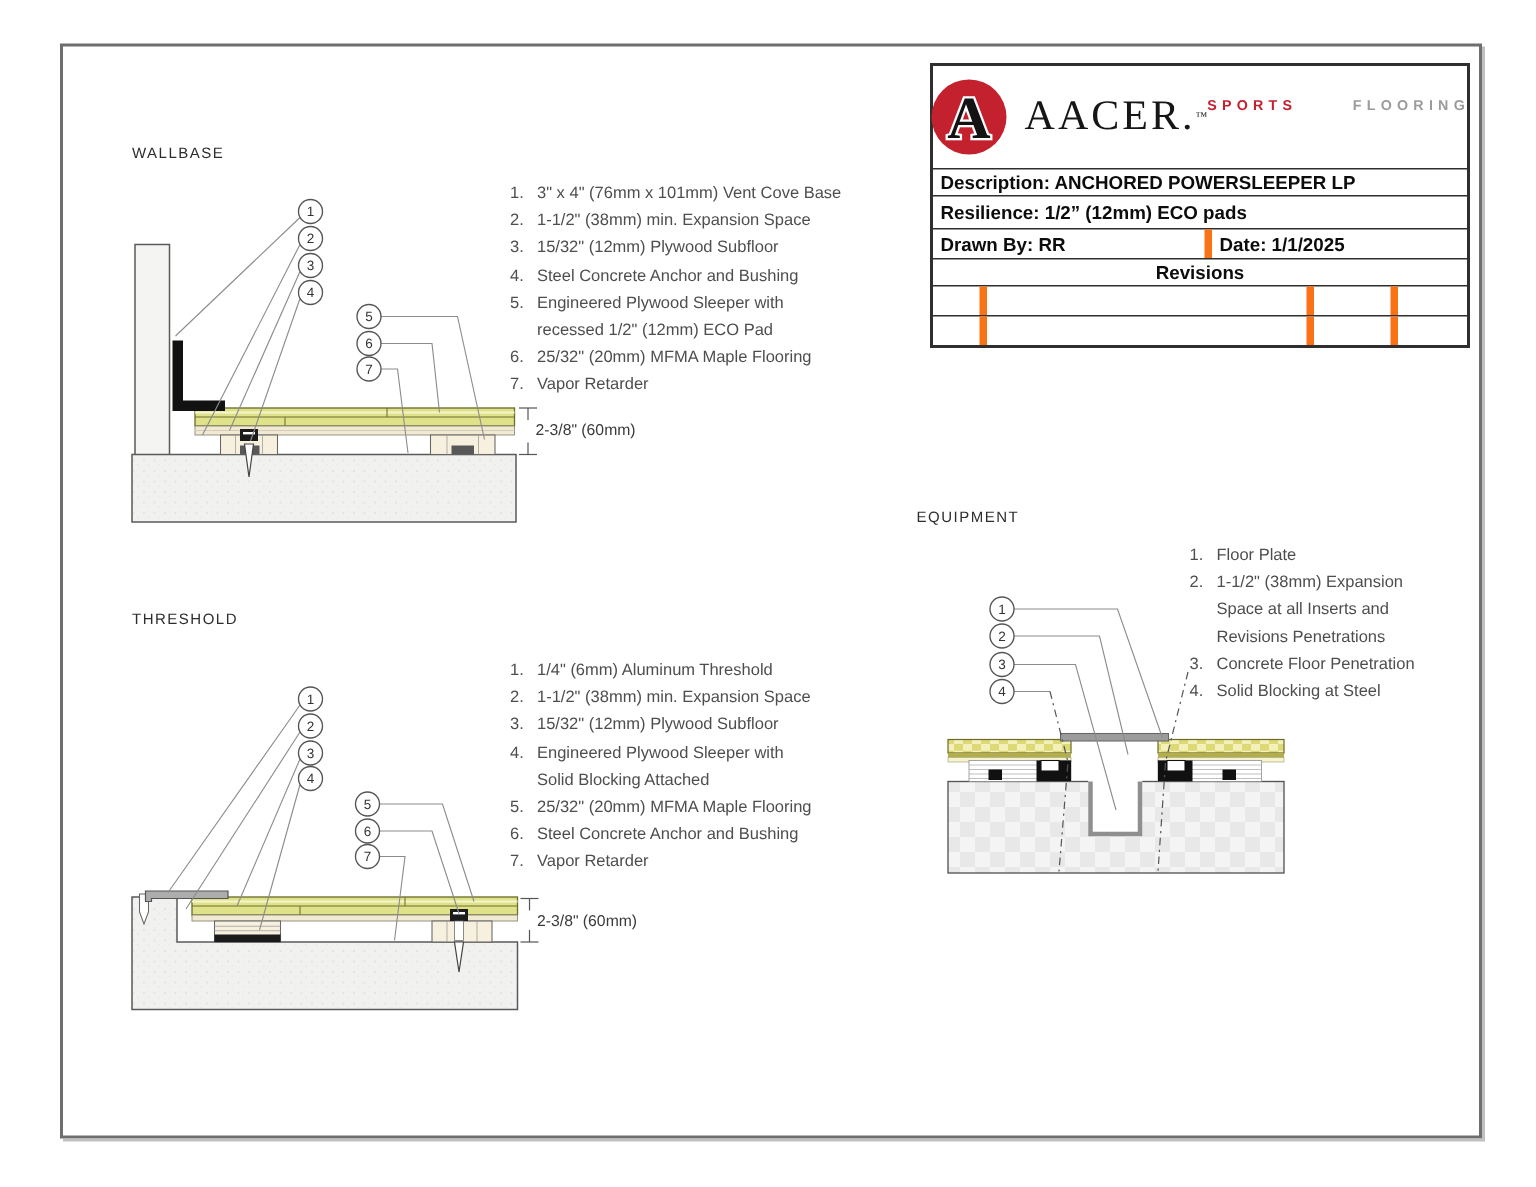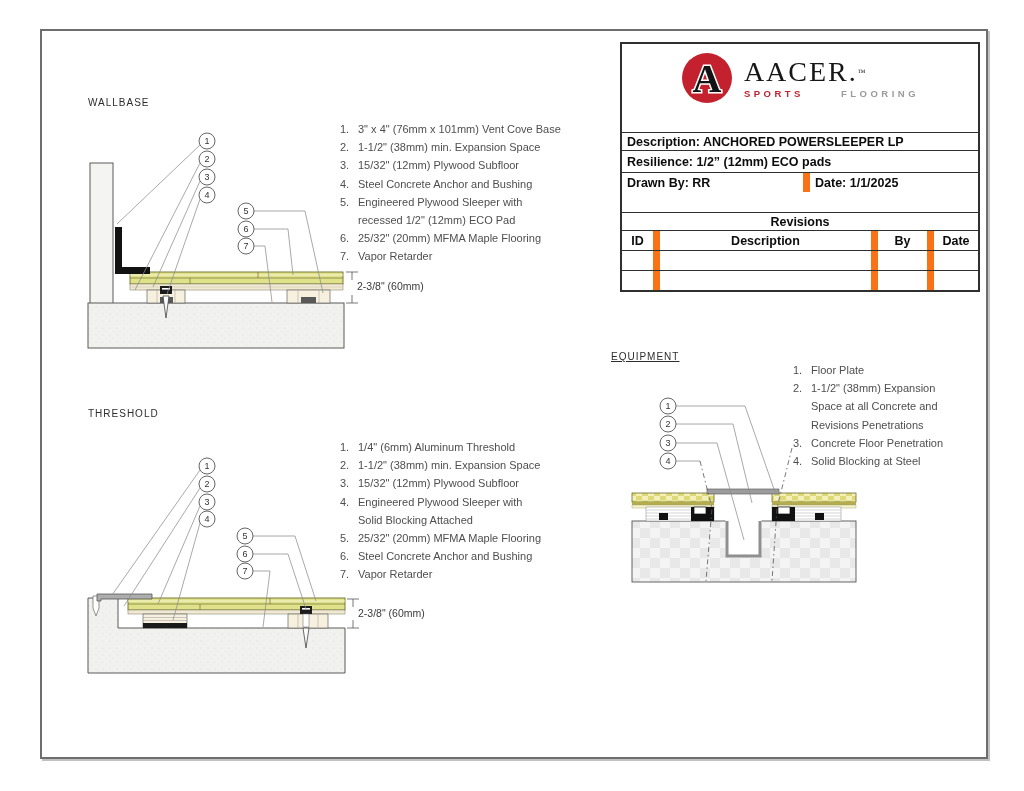--- a/index.html
+++ b/index.html
@@ -14,25 +14,25 @@
   .note-row{display:flex;}
   .note-num{width:18px;flex:0 0 18px;}
   .note-text{white-space:nowrap;}
   
   .tb{position:absolute;left:620px;top:42px;width:360px;border:2px solid #2f2f2f;
       color:#0c0c0c;font-size:12.5px;font-weight:700;background:#fff;box-sizing:border-box;}
   .tb-row{border-top:1px solid #2f2f2f;display:flex;align-items:center;box-sizing:border-box;}
   .tb-row.first{border-top:none;}
   .tb-logo{height:68px;justify-content:center;}
   .tb-cell{padding:1px 5px;box-sizing:border-box;display:flex;align-items:center;height:100%;}
-  .tb-cell.bl{border-left:7px solid #f97316;}
+  .tb-cell.bl{border-left:5px solid #f97316;}
   .tb-cell.center{justify-content:center;}
-  .h18{height:18px;margin-top:20px;} .h22{height:22px;} .h20{height:20px;}
+  .h18{height:18px;} .h22{height:22px;} .h20{height:20px;}
   .logo-wrap{display:flex;align-items:center;gap:11px;}
-  .logo-text{display:flex;flex-direction:column;}
+  .logo-text{display:flex;flex-direction:row;}
   .brand-line{font-family:"Liberation Serif",serif;font-size:28px;font-weight:400;
               letter-spacing:2px;color:#161616;line-height:28px;}
   .brand-tm{font-size:8px;vertical-align:6px;letter-spacing:0;}
   .tagline{display:flex;gap:1px;font-size:9.5px;font-weight:700;letter-spacing:3.5px;margin-top:1px;}
   .tag-red{color:#c4212e;} .tag-gray{color:#9b9b9b;margin-left:36px;}
   
   text.callout-num{font-family:"Liberation Sans",sans-serif;font-size:9px;fill:#333;}
   text.dim{font-family:"Liberation Sans",sans-serif;font-size:10.5px;fill:#3a3a3a;}
 </style>
 </head>
@@ -305,21 +305,21 @@
     <div class="note-row">
         <span class="note-num">6.</span>
         <span class="note-text">Steel Concrete Anchor and Bushing</span>
       </div>
     <div class="note-row">
         <span class="note-num">7.</span>
         <span class="note-text">Vapor Retarder</span>
       </div>
   </div>
 
-  <div class="sec-title" style="left:611px;top:351px;text-decoration:underline;">EQUIPMENT</div>
+  <div class="sec-title" style="left:611px;top:340px;">EQUIPMENT</div>
 
   <svg class="drawing" style="left:600px;top:388px;" width="300" height="272" viewBox="0 0 300 272">
 
     <rect x="32" y="133" width="224" height="61" fill="url(#concChk)" stroke="#555" stroke-width="0.9"></rect>
     <rect x="125.5" y="129" width="36" height="37.5" fill="#ffffff" stroke="none"></rect>
     <path d="M127,133 L127,168 L160,168 L160,133" fill="none" stroke="#8f8f8f" stroke-width="3"></path>
 
     <g>
       <rect x="32" y="105" width="82" height="9" fill="url(#mapleChk)" stroke="#6b6b2a" stroke-width="0.8"></rect>
       <rect x="32" y="114" width="82" height="3" fill="#b3ad4e"></rect>
@@ -389,21 +389,21 @@
     <div class="note-row">
         <span class="note-num">1.</span>
         <span class="note-text">Floor Plate</span>
       </div>
     <div class="note-row">
         <span class="note-num">2.</span>
         <span class="note-text">1-1/2" (38mm) Expansion</span>
       </div>
     <div class="note-row">
         <span class="note-num"></span>
-        <span class="note-text">Space at all Concrete and</span>
+        <span class="note-text">Space at all Inserts and</span>
       </div>
     <div class="note-row">
         <span class="note-num"></span>
         <span class="note-text">Revisions Penetrations</span>
       </div>
     <div class="note-row">
         <span class="note-num">3.</span>
         <span class="note-text">Concrete Floor Penetration</span>
       </div>
     <div class="note-row">
@@ -435,32 +435,26 @@
       <div class="tb-cell">Resilience: 1/2” (12mm) ECO pads</div>
     </div>
     <div class="tb-row h20">
       <div class="tb-cell" style="width:181px;">Drawn By: RR</div>
       <div class="tb-cell bl" style="flex:1;">Date: 1/1/2025</div>
     </div>
     <div class="tb-row h18">
       <div class="tb-cell center" style="flex:1;">Revisions</div>
     </div>
     <div class="tb-row h20">
-      <div class="tb-cell center" style="width:31px;">ID</div>
-      <div class="tb-cell bl center" style="flex:1;">Description</div>
-      <div class="tb-cell bl center" style="width:56px;">By</div>
-      <div class="tb-cell bl center" style="width:51px;">Date</div>
+      <div class="tb-cell" style="width:31px;"></div>
+      <div class="tb-cell bl" style="flex:1;"></div>
+      <div class="tb-cell bl" style="width:56px;"></div>
+      <div class="tb-cell bl" style="width:51px;"></div>
     </div>
     <div class="tb-row h20">
       <div class="tb-cell" style="width:31px;"></div>
       <div class="tb-cell bl" style="flex:1;"></div>
       <div class="tb-cell bl" style="width:56px;"></div>
       <div class="tb-cell bl" style="width:51px;"></div>
     </div>
-    <div class="tb-row h20">
-      <div class="tb-cell" style="width:31px;"></div>
-      <div class="tb-cell bl" style="flex:1;"></div>
-      <div class="tb-cell bl" style="width:56px;"></div>
-      <div class="tb-cell bl" style="width:51px;"></div>
-    </div>
   </div>
 
 </div>
 
 </body></html>

